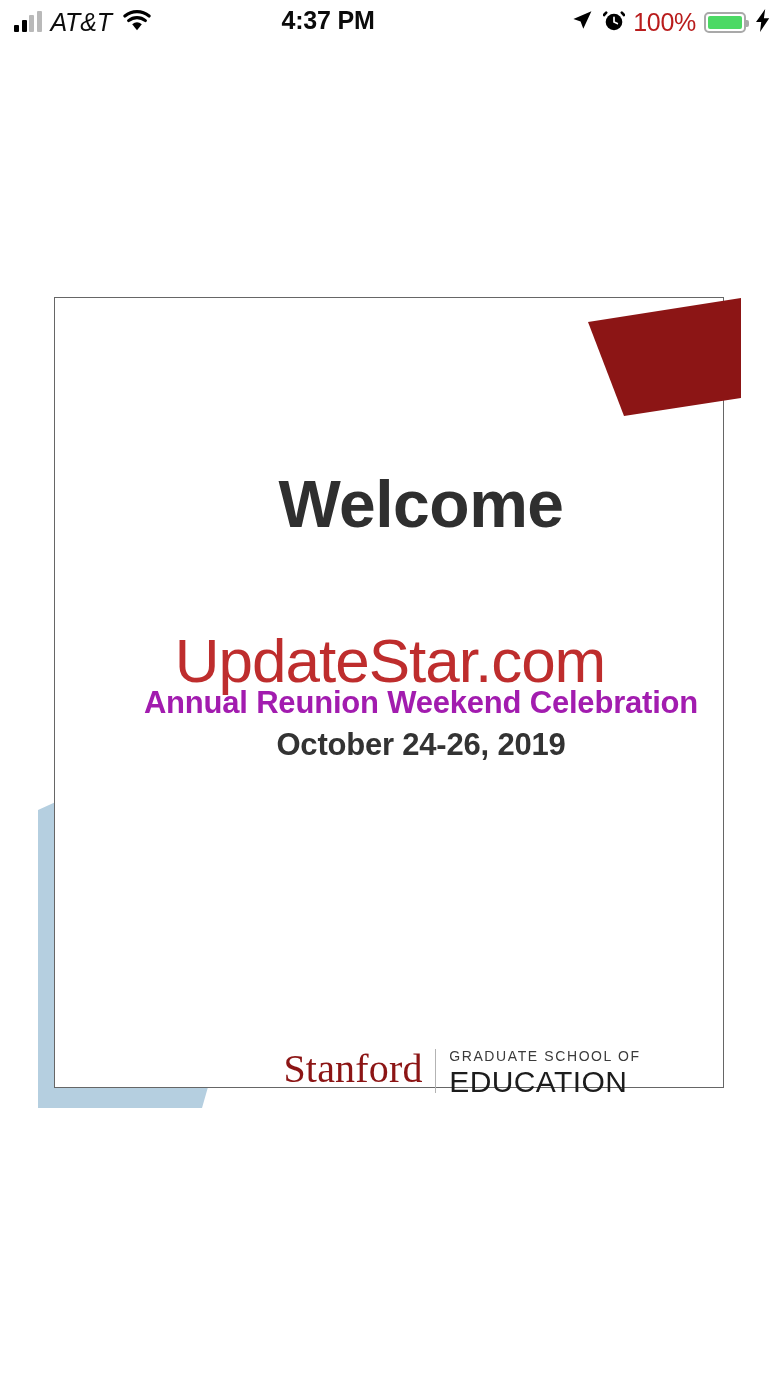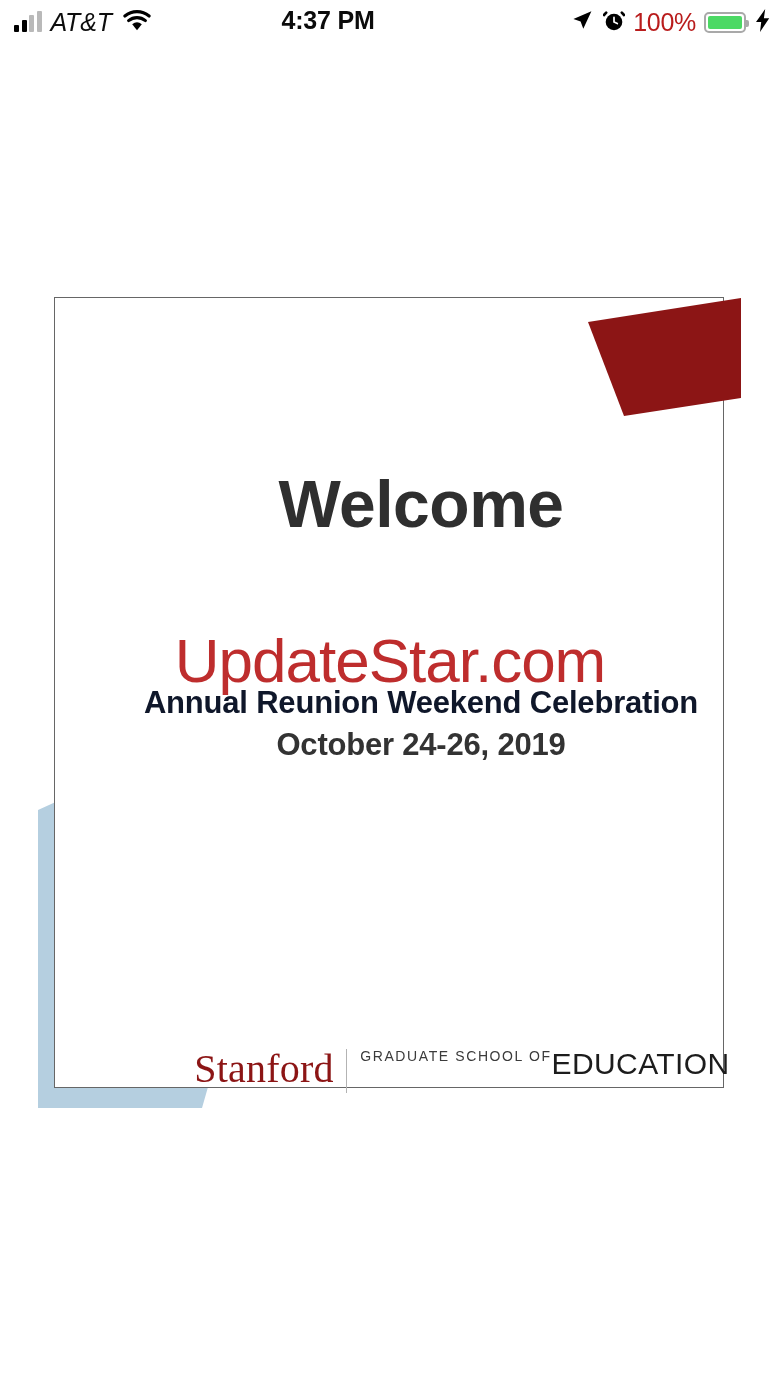--- a/index.html
+++ b/index.html
@@ -181,21 +181,21 @@
   #subtitle-block {
     position: absolute;
     left: 0;
     top: 385px;
     width: 670px;
     text-align: center;
   }
   #subtitle-line1 {
     font-size: 31px;
     font-weight: bold;
-    color: #0f172a;
+    color: #a21caf;
     line-height: 1.35;
     letter-spacing: -0.2px;
   }
   #subtitle-line2 {
     font-size: 31px;
     font-weight: bold;
     color: #333333;
     line-height: 1.35;
     letter-spacing: -0.2px;
   }
@@ -219,21 +219,21 @@
     padding-right: 12px;
   }
   .logo-divider {
     width: 1.5px;
     height: 44px;
     background: #b3b3b3;
   }
   .gse-stack {
     padding-left: 13px;
     display: flex;
-    flex-direction: row;
+    flex-direction: column;
     justify-content: center;
   }
   .gse-top {
     font-size: 14px;
     color: #3b3b3b;
     letter-spacing: 1.6px;
     line-height: 1;
     margin-bottom: 4px;
   }
   .gse-bottom {

